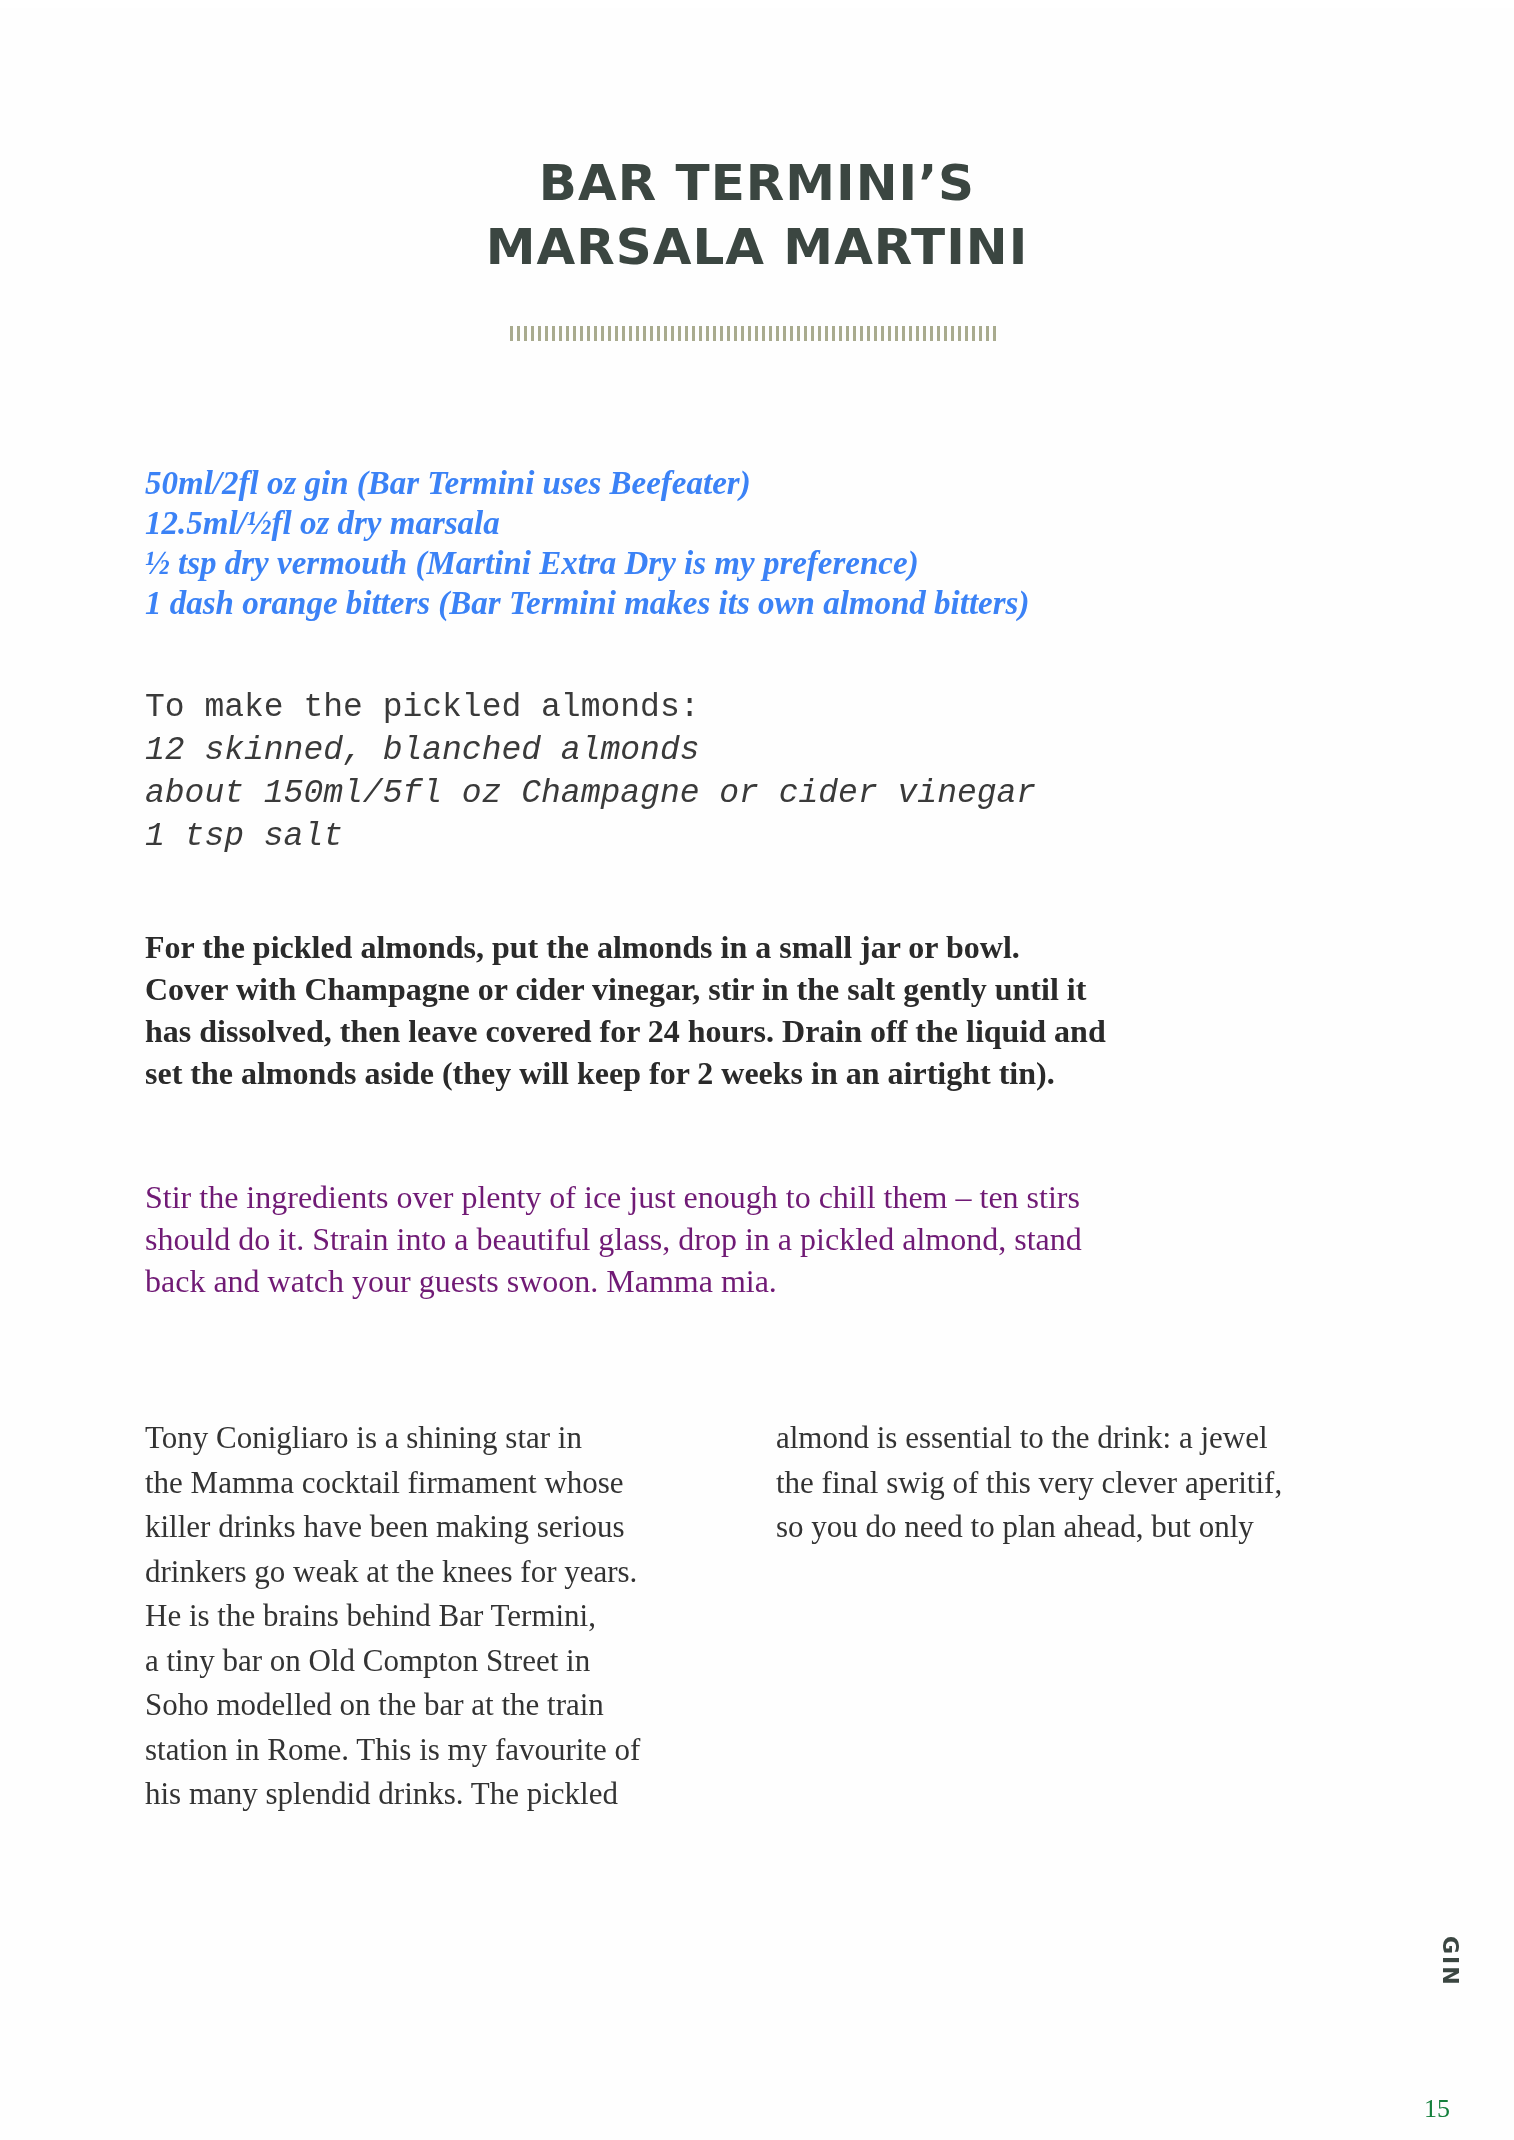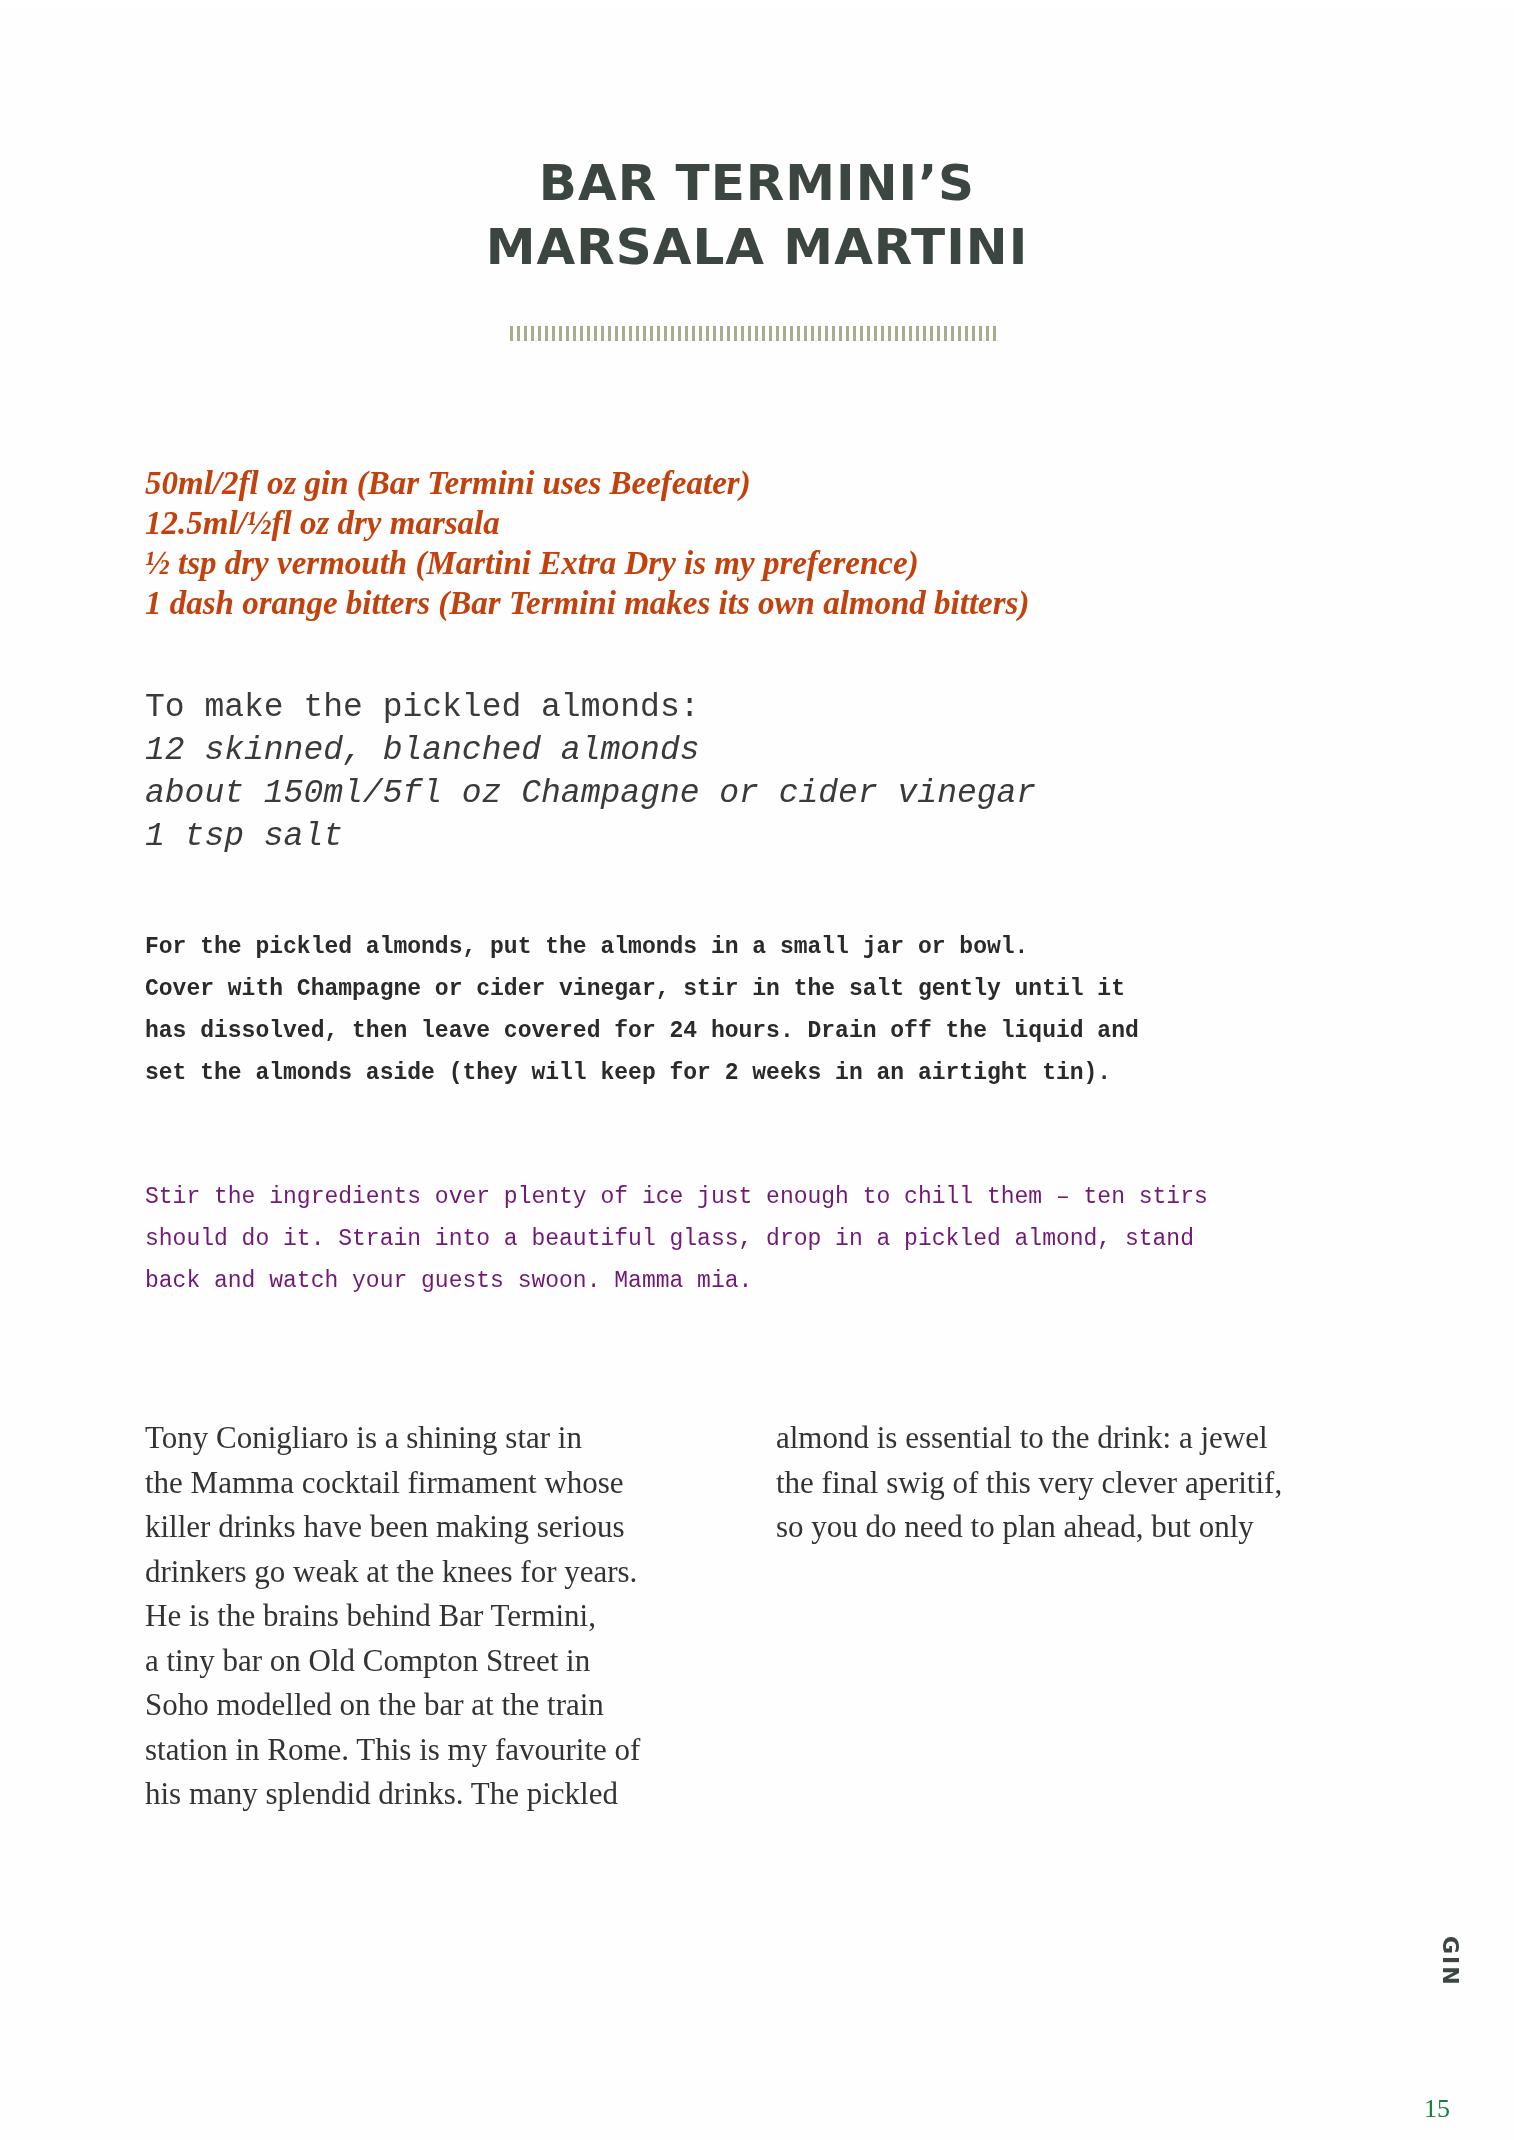--- a/index.html
+++ b/index.html
@@ -5,25 +5,25 @@
   html, body { margin:0; padding:0; }
   body { width:1514px; height:2140px; background:#ffffff; position:relative; overflow:hidden; }
   .page { position:absolute; left:0; top:8px; width:1514px; height:2140px; background:#fefefe; }
   .title { position:absolute; left:0; width:1514px; text-align:center;
     font-family:"DejaVu Sans", sans-serif; font-weight:bold; color:#3b4641; font-size:50px; letter-spacing:1px; line-height:62px; }
   .title.l1 { top:144px; }
   .title.l2 { top:208px; }
   .rule { position:absolute; left:510px; top:318px; width:488px; height:15px;
     background: repeating-linear-gradient(90deg, #a9ab8f 0px, #a9ab8f 3px, transparent 3px, transparent 7px); }
   .ingredients { position:absolute; left:145px; top:455px; font-family:"Liberation Serif", serif; font-style:italic; font-weight:bold;
-    font-size:33px; line-height:40px; color:#c2410c; }
+    font-size:33px; line-height:40px; color:#3b82f6; }
   .ingredients div { white-space:nowrap; }
   .sub { position:absolute; left:145px; top:678px; font-family:Liberation Mono, monospace; font-size:33px; line-height:43px; color:#3a3a3a; }
   .sub .it { font-style:italic; }
-  .method { position:absolute; left:145px; width:1200px; font-family:Liberation Mono, monospace; font-size:23px; line-height:42px; }
+  .method { position:absolute; left:145px; width:1200px; font-family:Liberation Serif, serif; font-size:32px; line-height:42px; }
   .method.bold { top:918px; font-weight:bold; color:#2a2a2a; }
   .method.light { top:1168px; color:#701a75; }
   .method div { white-space:nowrap; }
   .col { position:absolute; top:1408px; width:600px; font-family:"Liberation Serif", serif; font-size:31px; line-height:44.5px; color:#333; }
   .col div { white-space:nowrap; }
   .col.left { left:145px; }
   .col.right { left:776px; }
   .section-tab { position:absolute; left:1423px; top:1928px; width:40px; height:60px;
     font-family:"DejaVu Sans", sans-serif; font-weight:bold; font-size:22px; color:#3b4641;
     writing-mode:vertical-rl; letter-spacing:2px; }

